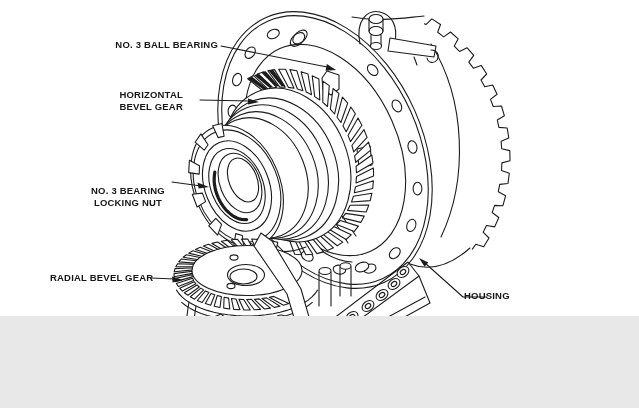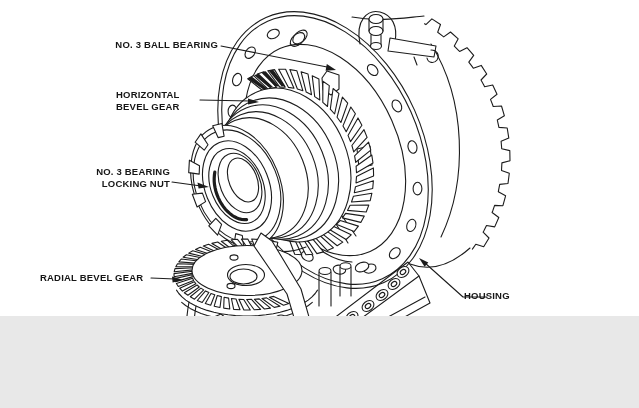--- a/index.html
+++ b/index.html
@@ -230,22 +230,22 @@
     <polygon class="dk" points="209,187 197.5,182.6 198.6,188.6"></polygon>
     <path class="ln" d="M151,278 L175,279"></path>
     <polygon class="dk" points="183,280 172,276.6 172.6,282.6"></polygon>
     <path class="ln" d="M487,297 L463,297 L425,263"></path>
     <polygon class="dk" points="419,258 428.3,262.5 424.6,266.7"></polygon>
   </g>
 </svg>
 
   <div class="callout" style="right:421px;top:39px;text-align:right">NO. 3 BALL BEARING</div>
 
-  <div class="callout" style="left:116px;top:89px;width:74px;text-align:left">HORIZONTAL
+  <div class="callout" style="left:109px;top:89px;width:74px;text-align:right">HORIZONTAL
 BEVEL GEAR</div>
 
-  <div class="callout" style="left:86px;top:166px;width:84px;text-align:right">NO. 3 BEARING
+  <div class="callout" style="left:86px;top:185px;width:84px;text-align:center">NO. 3 BEARING
 LOCKING NUT</div>
 
-  <div class="callout" style="left:40px;top:272px">RADIAL BEVEL GEAR</div>
+  <div class="callout" style="left:50px;top:272px">RADIAL BEVEL GEAR</div>
 
   <div class="callout" style="left:464px;top:290px">HOUSING</div>
 </div>
 
 </body></html>

